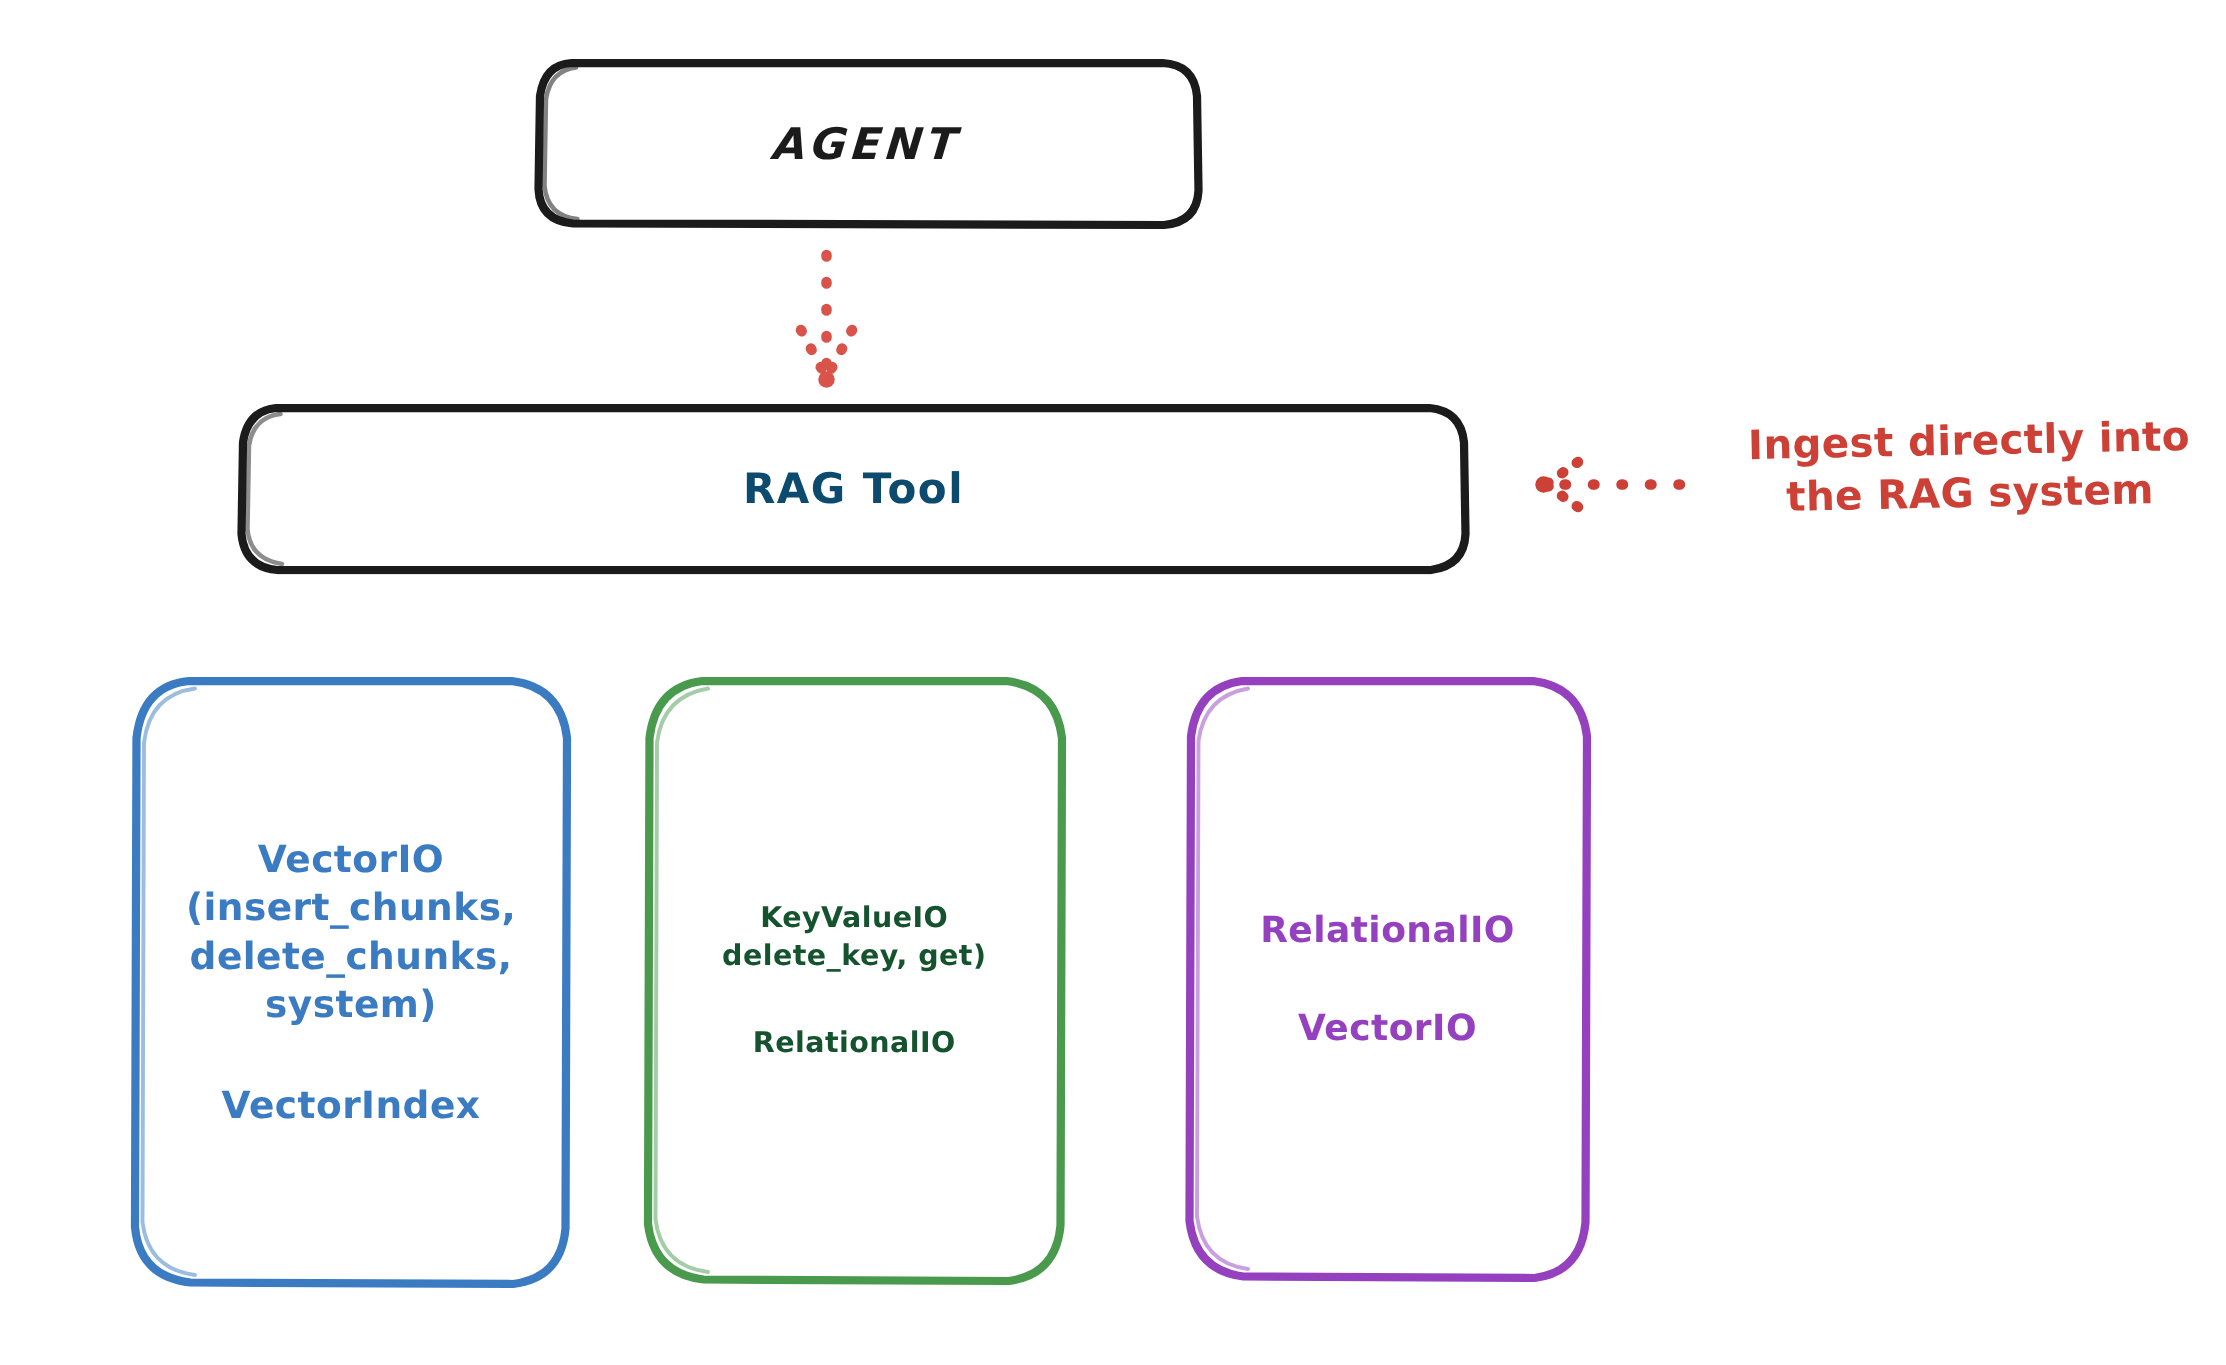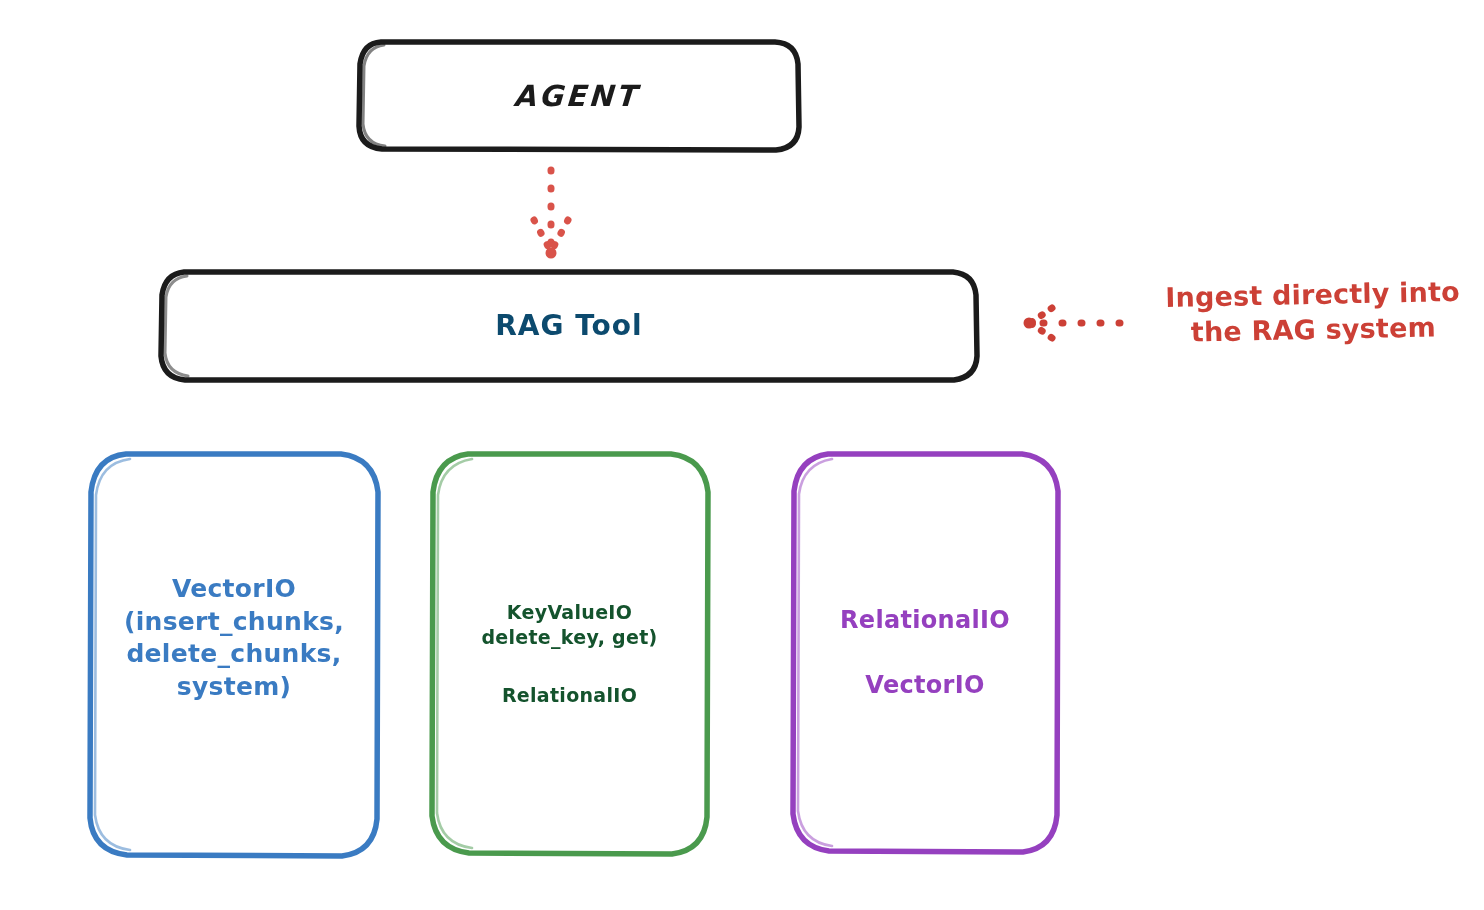--- a/index.html
+++ b/index.html
@@ -214,20 +214,21 @@
     <svg class="node-svg" viewBox="0 0 296 410" preserveAspectRatio="none" xmlns="http://www.w3.org/2000/svg">
       <path d="M40 4 Q9 7 5 42 L4 368 Q7 401 41 405 L256 406 Q288 402 291 369 L292 42 Q288 8 255 4 Z" fill="#ffffff" stroke="#3a7bc2" stroke-width="5.5" stroke-linejoin="round" stroke-linecap="round"></path>
       <path d="M44 9 Q14 13 10 45 L9 365 Q13 396 44 400" fill="none" stroke="#3a7bc2" stroke-width="2.6" opacity="0.5" stroke-linecap="round"></path>
     </svg>
     <div class="ptext">
       <span class="api-line">VectorIO</span>
       <span class="api-line">(insert_chunks,</span>
       <span class="api-line">delete_chunks,</span>
       <span class="api-line">system)</span>
       <span class="gap"></span>
+      <span class="index-line">VectorIndex</span>
     </div>
   </div>
 
   <div class="provider" id="box-keyvalue">
     <svg class="node-svg" viewBox="0 0 283 408" preserveAspectRatio="none" xmlns="http://www.w3.org/2000/svg">
       <path d="M40 4 Q9 8 5 42 L4 366 Q8 399 41 403 L244 404 Q276 400 279 367 L280 42 Q276 8 243 4 Z" fill="#ffffff" stroke="#4a9a4d" stroke-width="5.5" stroke-linejoin="round" stroke-linecap="round"></path>
       <path d="M44 9 Q14 14 10 45 L9 363 Q13 394 44 398" fill="none" stroke="#4a9a4d" stroke-width="2.6" opacity="0.5" stroke-linecap="round"></path>
     </svg>
     <div class="ptext">
       <span class="api-line">KeyValueIO</span>

